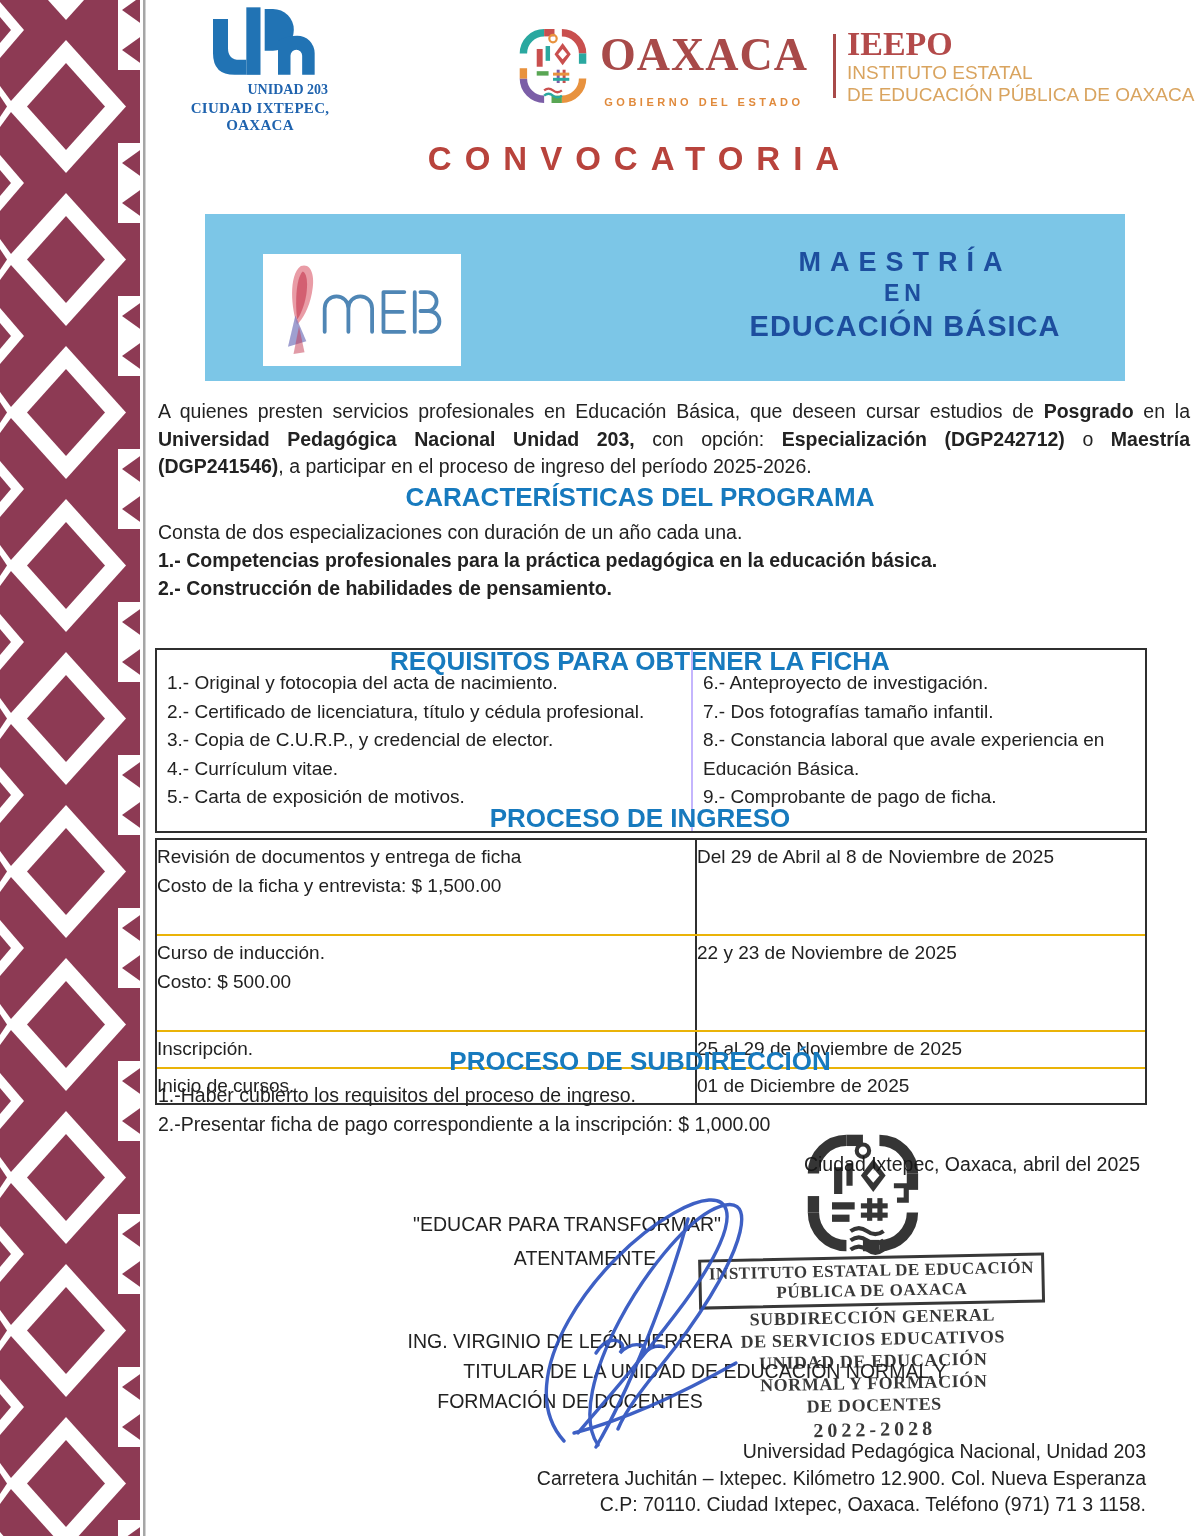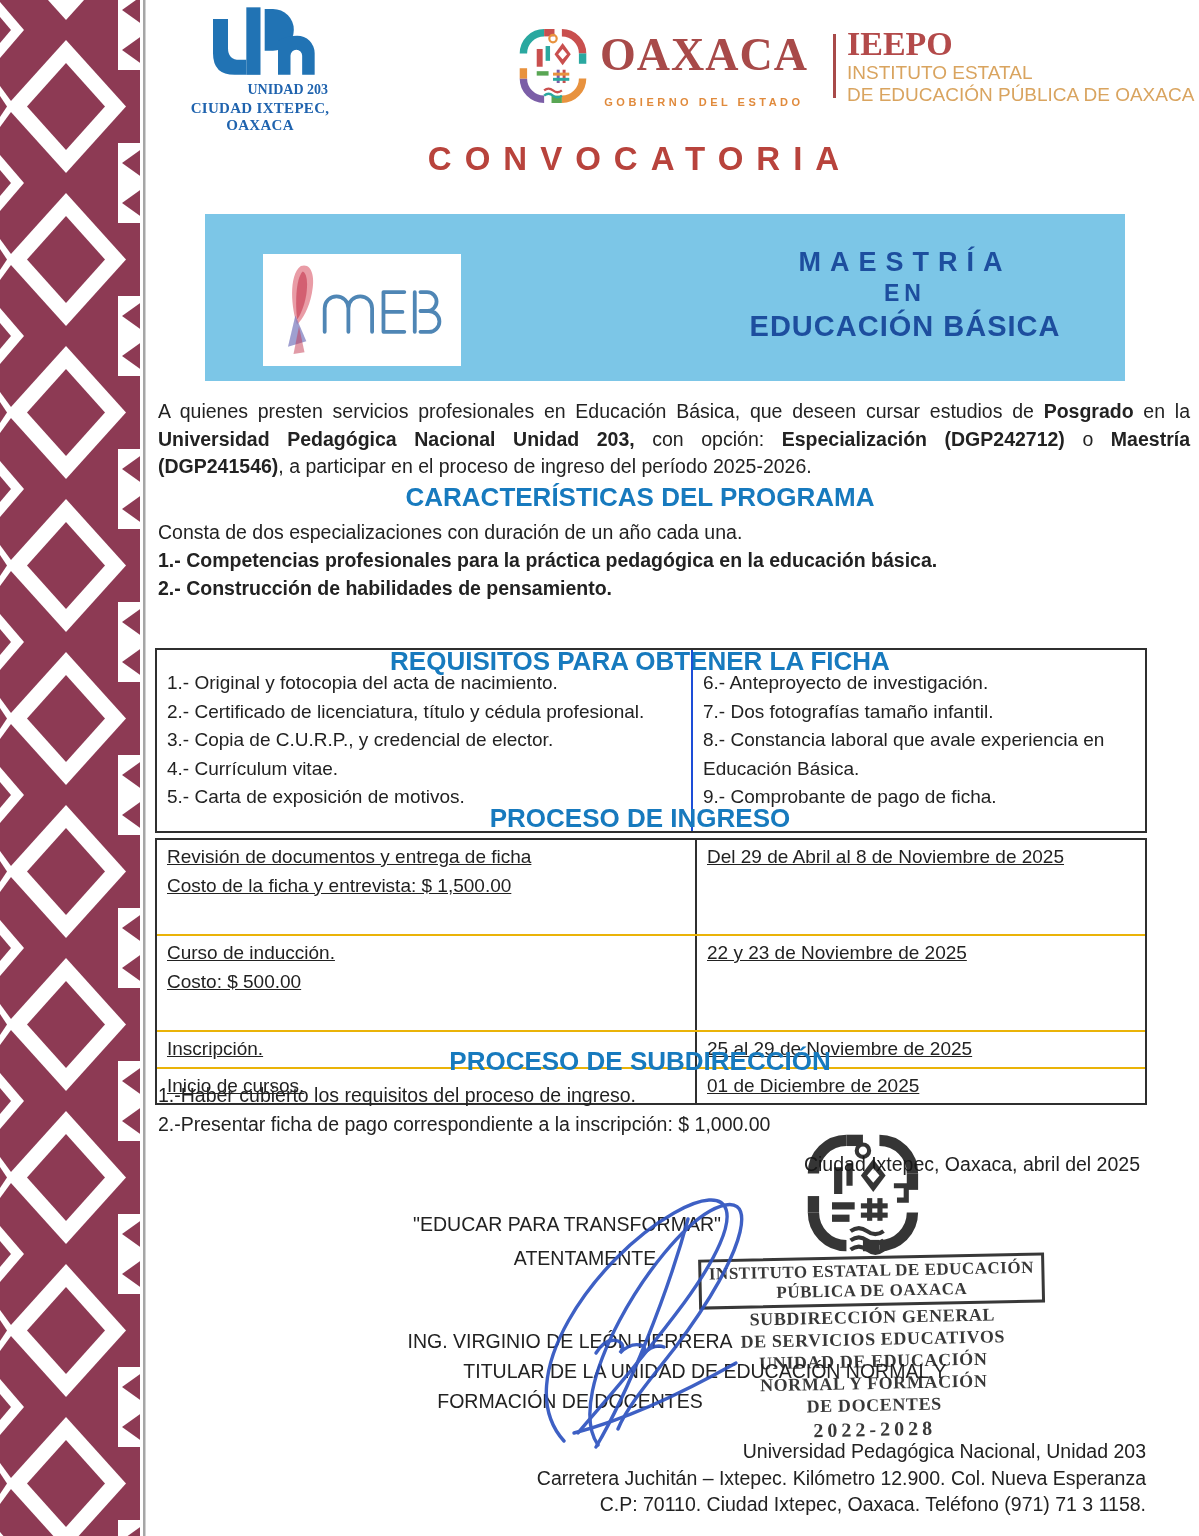--- a/index.html
+++ b/index.html
@@ -44,25 +44,25 @@
   .h-caract{top:482px;}
   .h-req{top:646px;}
   .h-ing{top:803px;}
   .h-insc{top:1046px;}
 
   .caract{left:158px;top:518px;width:1032px;font-size:19.5px;line-height:28px;}
 
   .tbl{left:155px;border:2px solid #2f2f2f;font-size:19px;line-height:28.5px;}
   .req-table{top:648px;width:988px;display:grid;grid-template-columns:534px 1fr;}
   .req-cell{padding:19px 10px;}
-  .req-cell.right{border-left:2px solid #1d4ed8;}
+  .req-cell.right{border-left:2px solid #c4b5fd;}
   .ing-table{top:838px;width:988px;}
   .ing-row{display:grid;grid-template-columns:538px 1fr;border-top:2px solid #eab308;}
   .ing-row:first-child{border-top:none;}
-  .ing-cell{padding:3px 10px;text-decoration:underline;}
+  .ing-cell{padding:3px 0;}
   .ing-cell.right{border-left:2px solid #2f2f2f;}
   .ing-row.tall .ing-cell{padding-bottom:34px;}
 
   .insc-item{left:158px;width:1000px;font-size:19.5px;}
   .insc1{top:1084px;}
   .insc2{top:1113px;}
 
   .date-line{top:1153px;left:540px;width:600px;text-align:right;font-size:19.5px;z-index:2;}
 
   .motto{top:1213px;left:367px;width:400px;text-align:center;font-size:19.5px;z-index:2;}

